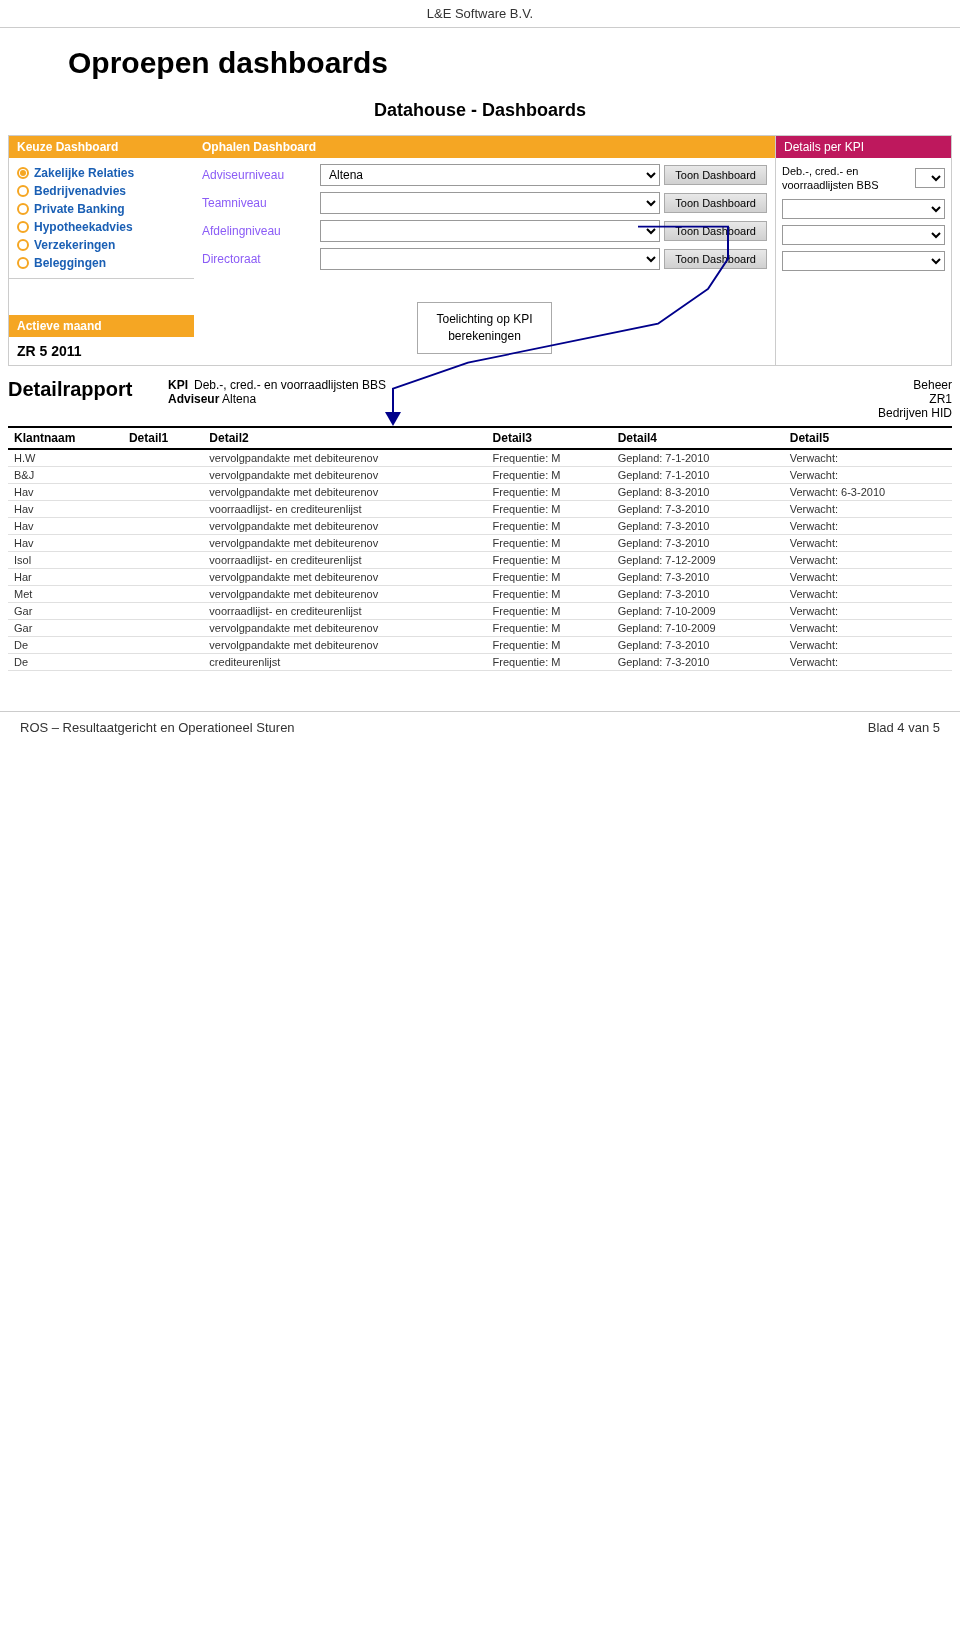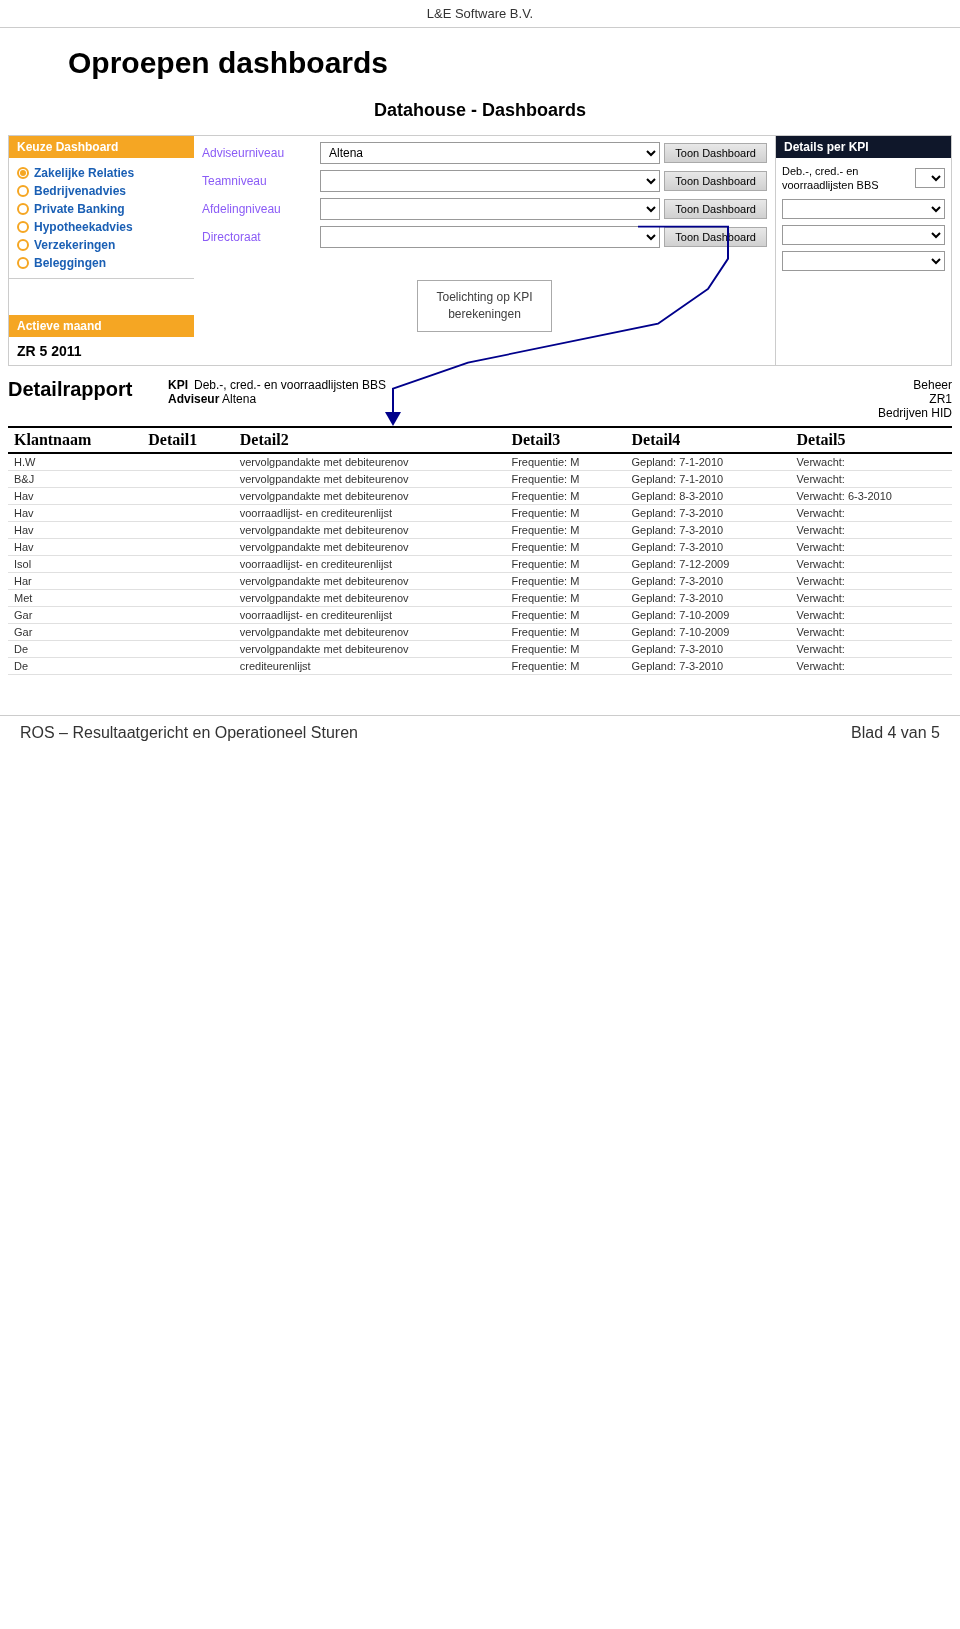--- a/index.html
+++ b/index.html
@@ -167,23 +167,23 @@
       color: #000;
     }
 
     
     .details-panel {
       width: 175px;
       min-width: 175px;
     }
 
     .panel-header-orange-right {
-      background: #0f172a;
+      background: #be185d;
       color: #fff;
-      font-weight: bold;
+      font-weight: normal;
       padding: 4px 8px;
       font-size: 12px;
     }
 
     .details-rows {
       padding: 6px 6px;
     }
 
     .details-row {
       display: flex;
@@ -219,21 +219,21 @@
       justify-content: center;
     }
 
     .toelichting-btn {
       background: #fff;
       border: 1px solid #aaa;
       padding: 8px 18px;
       font-size: 12px;
       cursor: pointer;
       text-align: center;
-      color: #404040;
+      color: #000000;
       line-height: 1.4;
     }
 
     
     .detailrapport-section {
       margin-top: 12px;
       padding: 0 0;
     }
 
     .detail-top-row {
@@ -274,26 +274,25 @@
       border-collapse: collapse;
       margin-top: 6px;
     }
 
     .detail-table thead tr {
       border-top: 2px solid #000;
       border-bottom: 2px solid #000;
     }
 
     .detail-table th {
-      font-size: 16px;
+      font-size: 12px;
       font-weight: bold;
       padding: 3px 6px;
       text-align: left;
       background: #fff;
-      font-family: Liberation Serif, serif;
     }
 
     .detail-table td {
       font-size: 11px;
       padding: 2px 6px;
       border-bottom: 1px solid #e0e0e0;
       color: #333;
     }
 
     .detail-table tbody tr:nth-child(odd) {
@@ -301,21 +300,21 @@
     }
 
     
     .page-footer {
       display: flex;
       justify-content: space-between;
       align-items: center;
       padding: 8px 20px;
       border-top: 1px solid #ccc;
       margin-top: 40px;
-      font-size: 16px;
+      font-size: 13px;
       color: #333;
     }
 
     .layout-wrapper {
       position: relative;
     }
 
     .arrow-svg-abs {
       position: absolute;
       top: 0;
@@ -374,20 +373,21 @@
           </ul>
         </div>
 
         <div class="actieve-panel">
           <div class="actieve-header">Actieve maand</div>
           <div class="actieve-content">ZR   5    2011</div>
         </div>
       </div>
 
       <div class="ophalen-panel">
+        <div class="panel-header-orange-mid">Ophalen Dashboard</div>
         <div class="ophalen-rows">
 
           <div class="ophalen-row">
             <span class="ophalen-row-label">Adviseurniveau</span>
             <div class="ophalen-select-wrap">
               <select class="ophalen-select">
                 <option>Altena</option>
               </select>
               <button class="toon-btn">Toon Dashboard</button>
             </div>

